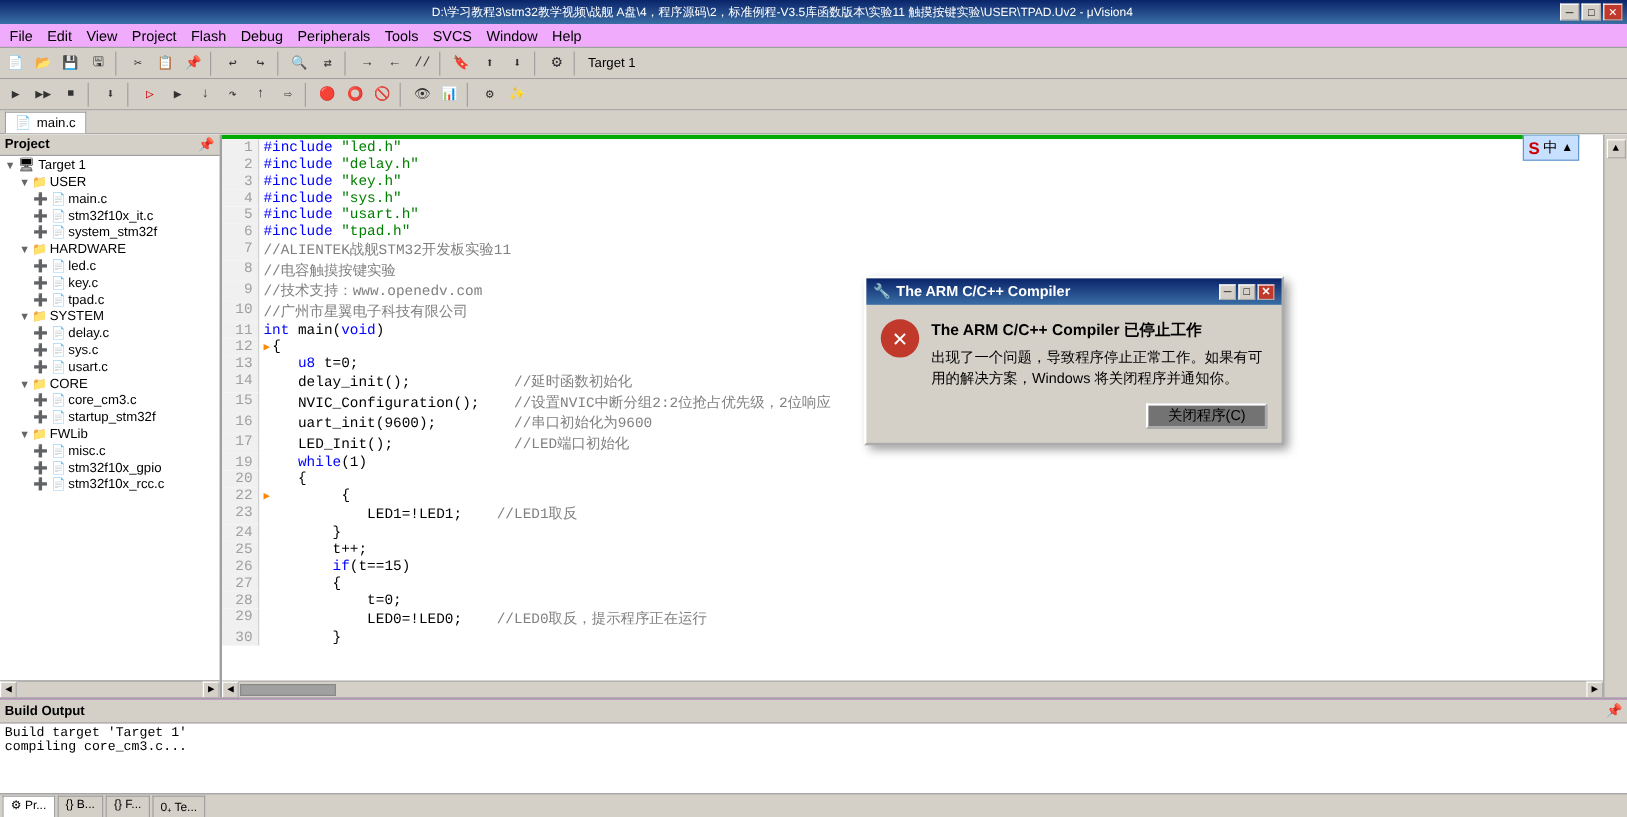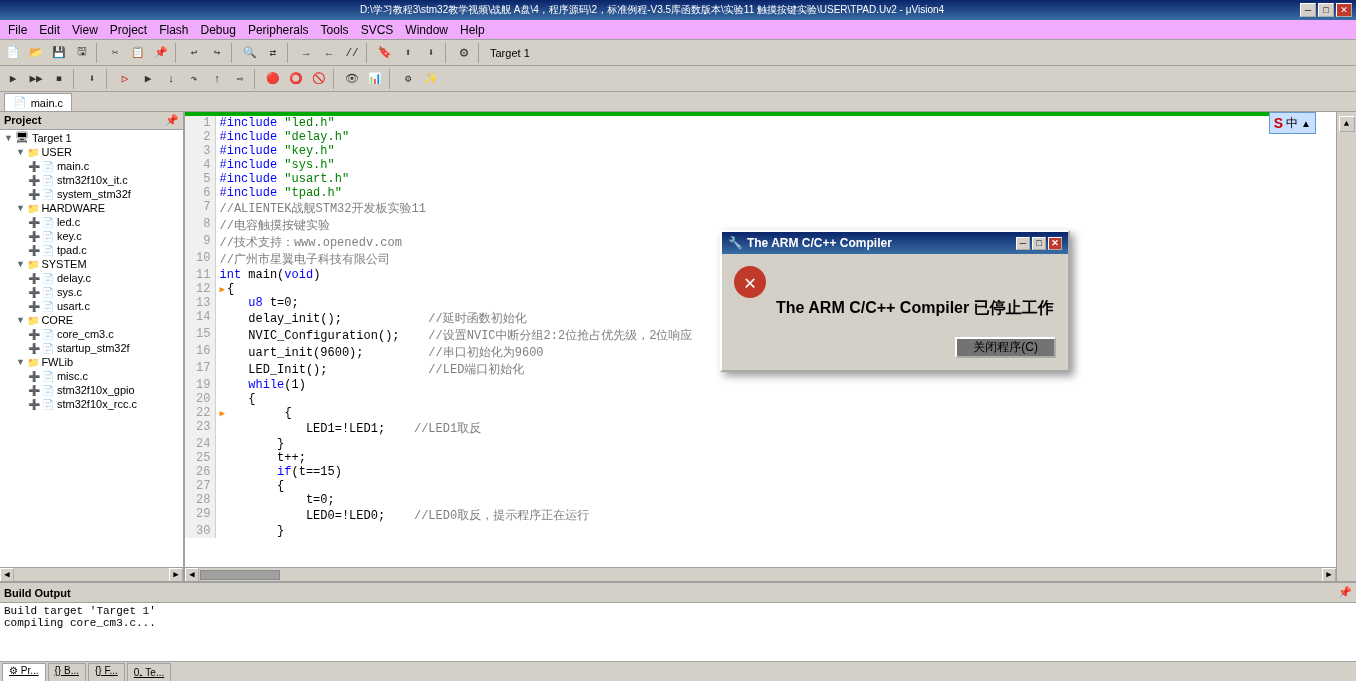--- a/index.html
+++ b/index.html
@@ -242,21 +242,20 @@
 
     
     #bottom-tabs {
       height: 20px;
       background: #d4d0c8;
       display: flex;
       align-items: center;
       padding-left: 2px;
       border-top: 1px solid #a0a0a0;
       gap: 2px;
-      text-decoration: underline;
     }
     .btab {
       height: 18px;
       background: #d4d0c8;
       border: 1px solid #a0a0a0;
       border-bottom: none;
       padding: 1px 6px;
       font-size: 10px;
       font-family: Arial;
       cursor: pointer;
@@ -325,25 +324,24 @@
       border-radius: 50%;
       background: #c0392b;
       display: flex; align-items: center; justify-content: center;
       color: white;
       font-size: 20px;
       font-weight: bold;
       flex-shrink: 0;
     }
     #dialog-title-text {
       font-family: 'Segoe UI', Arial;
-      font-size: 16px;
+      font-size: 13px;
       font-weight: bold;
       color: #000;
       margin-bottom: 6px;
-      margin-top: 32px;
     }
     #dialog-msg {
       font-family: 'Segoe UI', Arial;
       font-size: 12px;
       color: #000;
       line-height: 1.4;
     }
     #dialog-buttons {
       display: flex;
       justify-content: flex-end;
@@ -783,20 +781,21 @@
         <div class="dwin-btn">─</div>
         <div class="dwin-btn">□</div>
         <div class="dwin-btn close">✕</div>
       </div>
     </div>
     <div id="dialog-body">
       <div id="dialog-icon-row">
         <div id="dialog-icon">✕</div>
         <div>
           <div id="dialog-title-text">The ARM C/C++ Compiler 已停止工作</div>
+          <div id="dialog-msg">出现了一个问题，导致程序停止正常工作。如果有可用的解决方案，Windows 将关闭程序并通知你。</div>
         </div>
       </div>
       <div id="dialog-buttons">
         <button class="dialog-btn">关闭程序(C)</button>
       </div>
     </div>
   </div>
 </div>
 
 </body></html>

